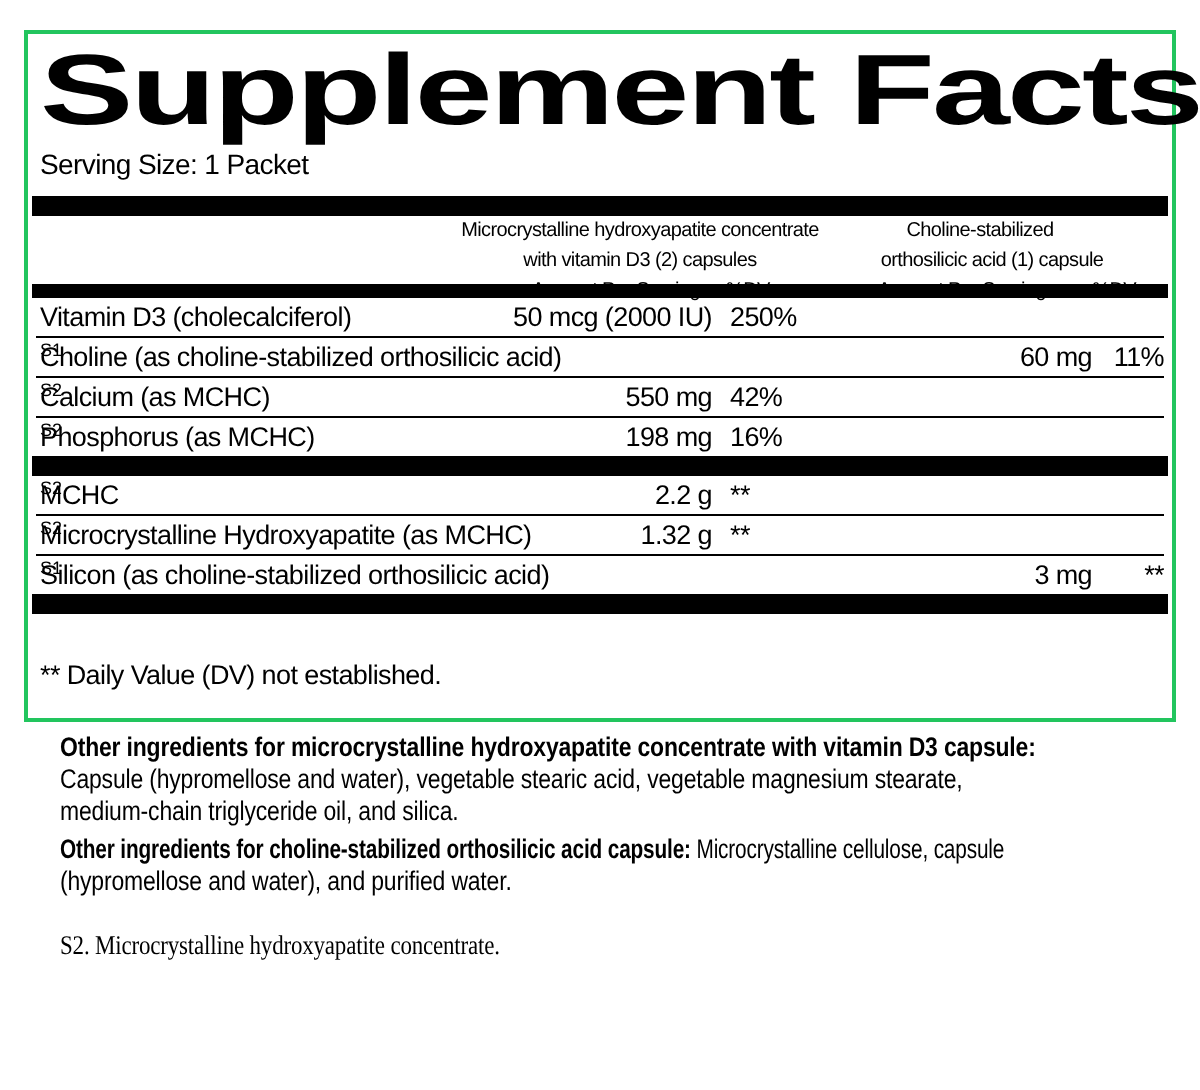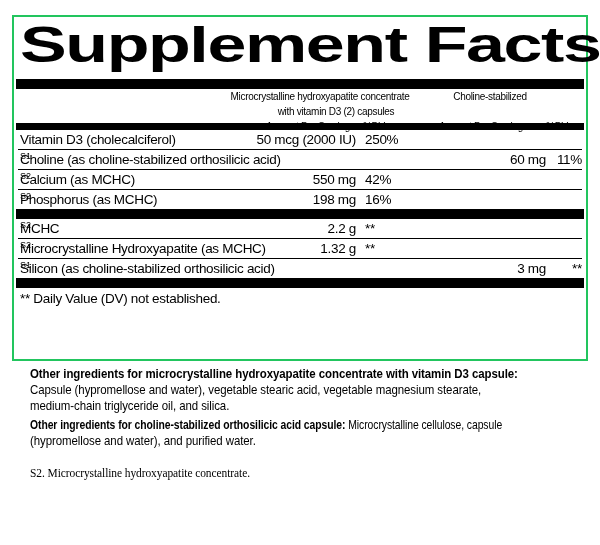--- a/index.html
+++ b/index.html
@@ -23,65 +23,67 @@
 
   .serving-block { margin:3px 0 0 2px; font-size:14px; line-height:16px; letter-spacing:-0.3px; }
 
   .bar { background:#000; height:10px; margin-left:-2px; margin-right:-2px; }
   .bar-top { margin-top:8px; }
   .bar-thin { height:7px; }
 
   .hdr { position:relative; height:34px; font-weight:400; font-size:10px; letter-spacing:-0.3px; }
   .hdr span { position:absolute; white-space:nowrap; }
   .g1l1 { left:302px; top:2px;  transform:translateX(-50%); }
-  .g1l2 { left:318px; top:17px; transform:translateX(-50%); }
+  .g1l2 { left:302px; top:17px; transform:translateX(-50%); }
   .g1amt{ right:232px; top:32px; }
   .g1dv { left:345px; top:32px; }
   .g2l1 { left:472px; top:2px;  transform:translateX(-50%); }
   .g2l2 { left:478px; top:17px; transform:translateX(-50%); }
   .g2amt{ right:59px; top:32px; }
   .g2dv { right:14px; top:32px; }
 
   .row { position:relative; height:19px; line-height:19px; font-size:13.5px; letter-spacing:-0.3px; }
   .row.sep { border-top:1px solid #000; height:20px; line-height:20px; }
   .row span { position:absolute; white-space:nowrap; }
   .cell-name { left:2px; }
   .cell-amt1 { right:226px; }
   .cell-dv1  { left:347px; }
   .cell-amt2 { right:36px; }
   .cell-dv2  { right:0px; }
   sup { font-size:9px; vertical-align:5px; line-height:0; letter-spacing:0; }
 
-  .dv-footnote { font-size:13.5px; line-height:18px; padding:2px 0 0 2px; letter-spacing:-0.3px; }
+  .dv-footnote { font-size:13.5px; line-height:18px; padding:2px 0 0 2px; letter-spacing:-0.3px;margin-top:20px; }
 
   .below { position:absolute; left:30px; top:366px; width:584px; font-size:13.5px; }
   .line { white-space:nowrap; line-height:16px; transform:scaleX(0.85); transform-origin:left; letter-spacing:-0.1px; }
   .line.tight { transform:scaleX(0.77); }
   .b { font-weight:700; }
   .para2 { margin-top:3px; }
   .note-s1 { margin-top:15px; }
   .note-s2 { margin-top:16px;font-family:Liberation Serif, serif; }
 </style>
 </head>
 <body>
 
 <div class="facts-panel">
   <div class="sf-title">Supplement Facts</div>
 
   <div class="serving-block">
+    <div>Serving Size: 1 Packet</div>
   </div>
 
   <div class="bar bar-top"></div>
 
   <div class="hdr">
     <span class="g1l1">Microcrystalline hydroxyapatite concentrate</span>
     <span class="g1l2">with vitamin D3 (2) capsules</span>
     <span class="g1amt">Amount Per Serving</span>
     <span class="g1dv">%DV</span>
     <span class="g2l1">Choline-stabilized</span>
+    <span class="g2l2">orthosilicic acid (1) capsule</span>
     <span class="g2amt">Amount Per Serving</span>
     <span class="g2dv">%DV</span>
   </div>
 
   <div class="bar bar-thin"></div>
 
   <div class="row">
     <span class="cell-name"><span>Vitamin D3 (cholecalciferol)</span><sup></sup></span>
     <span class="cell-amt1">50 mcg (2000 IU)</span>
     <span class="cell-dv1">250%</span>

